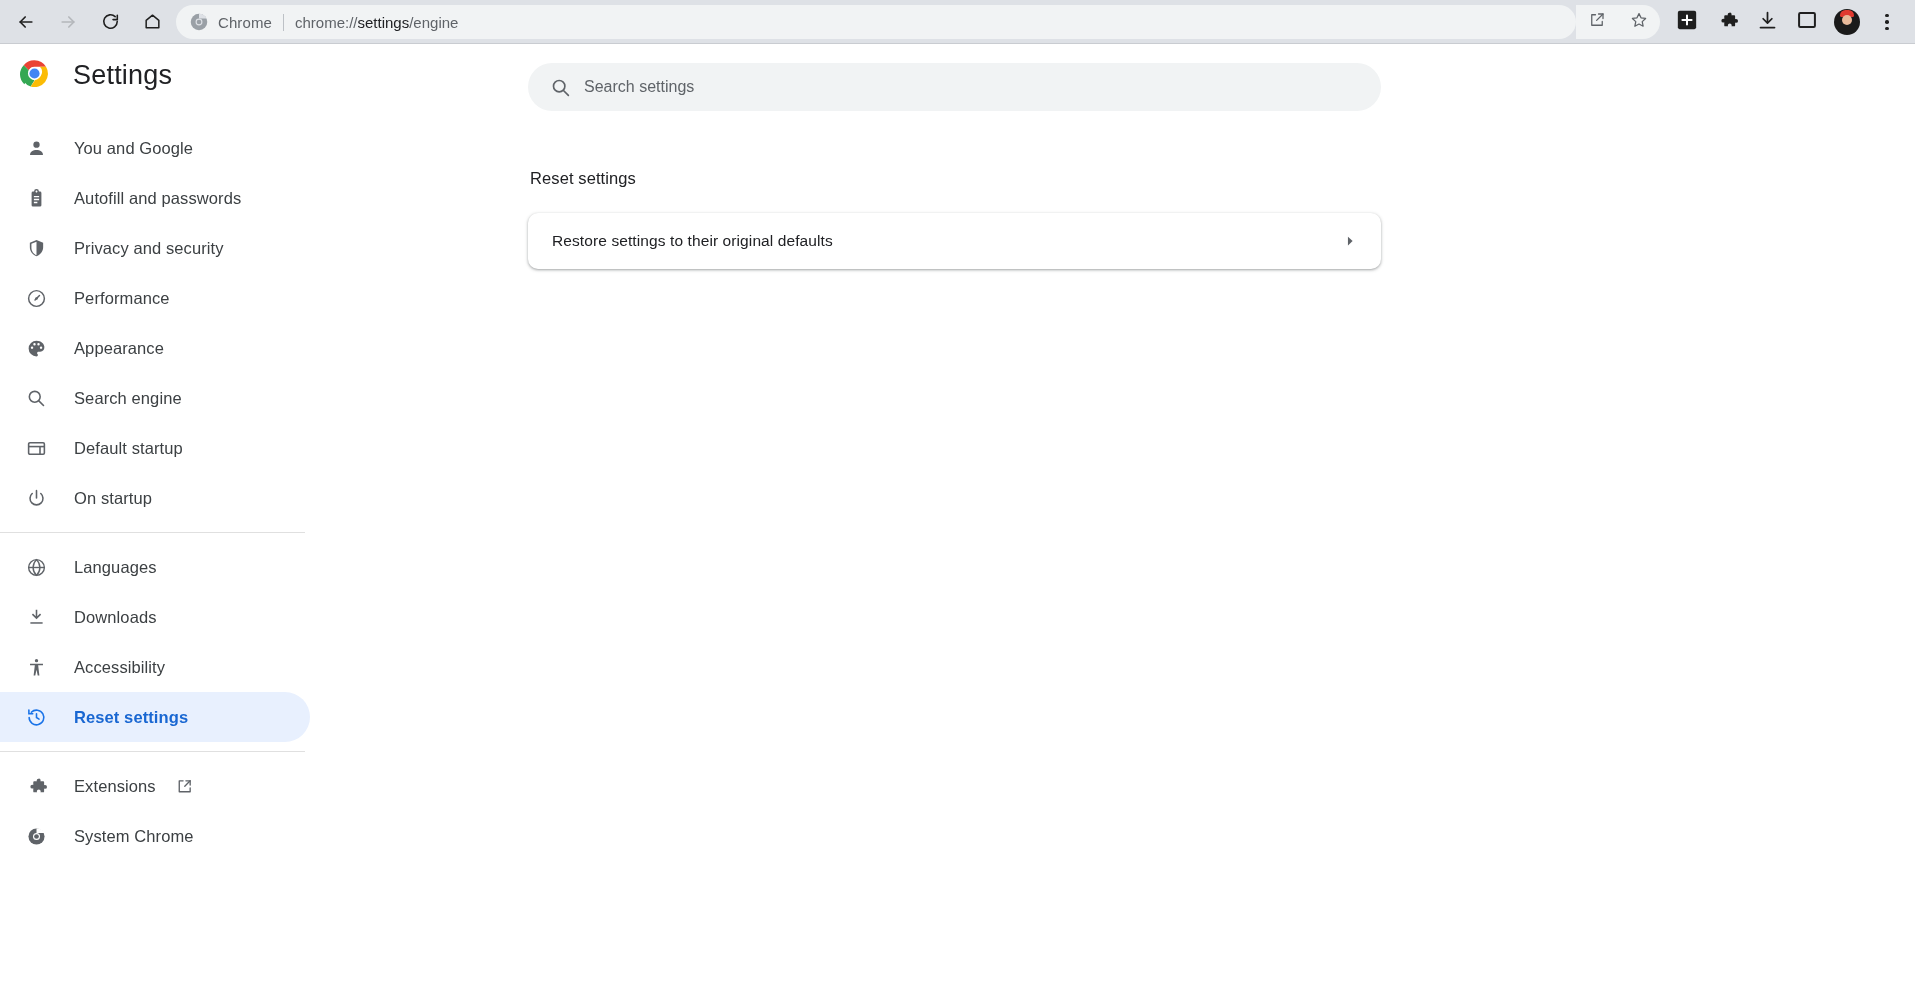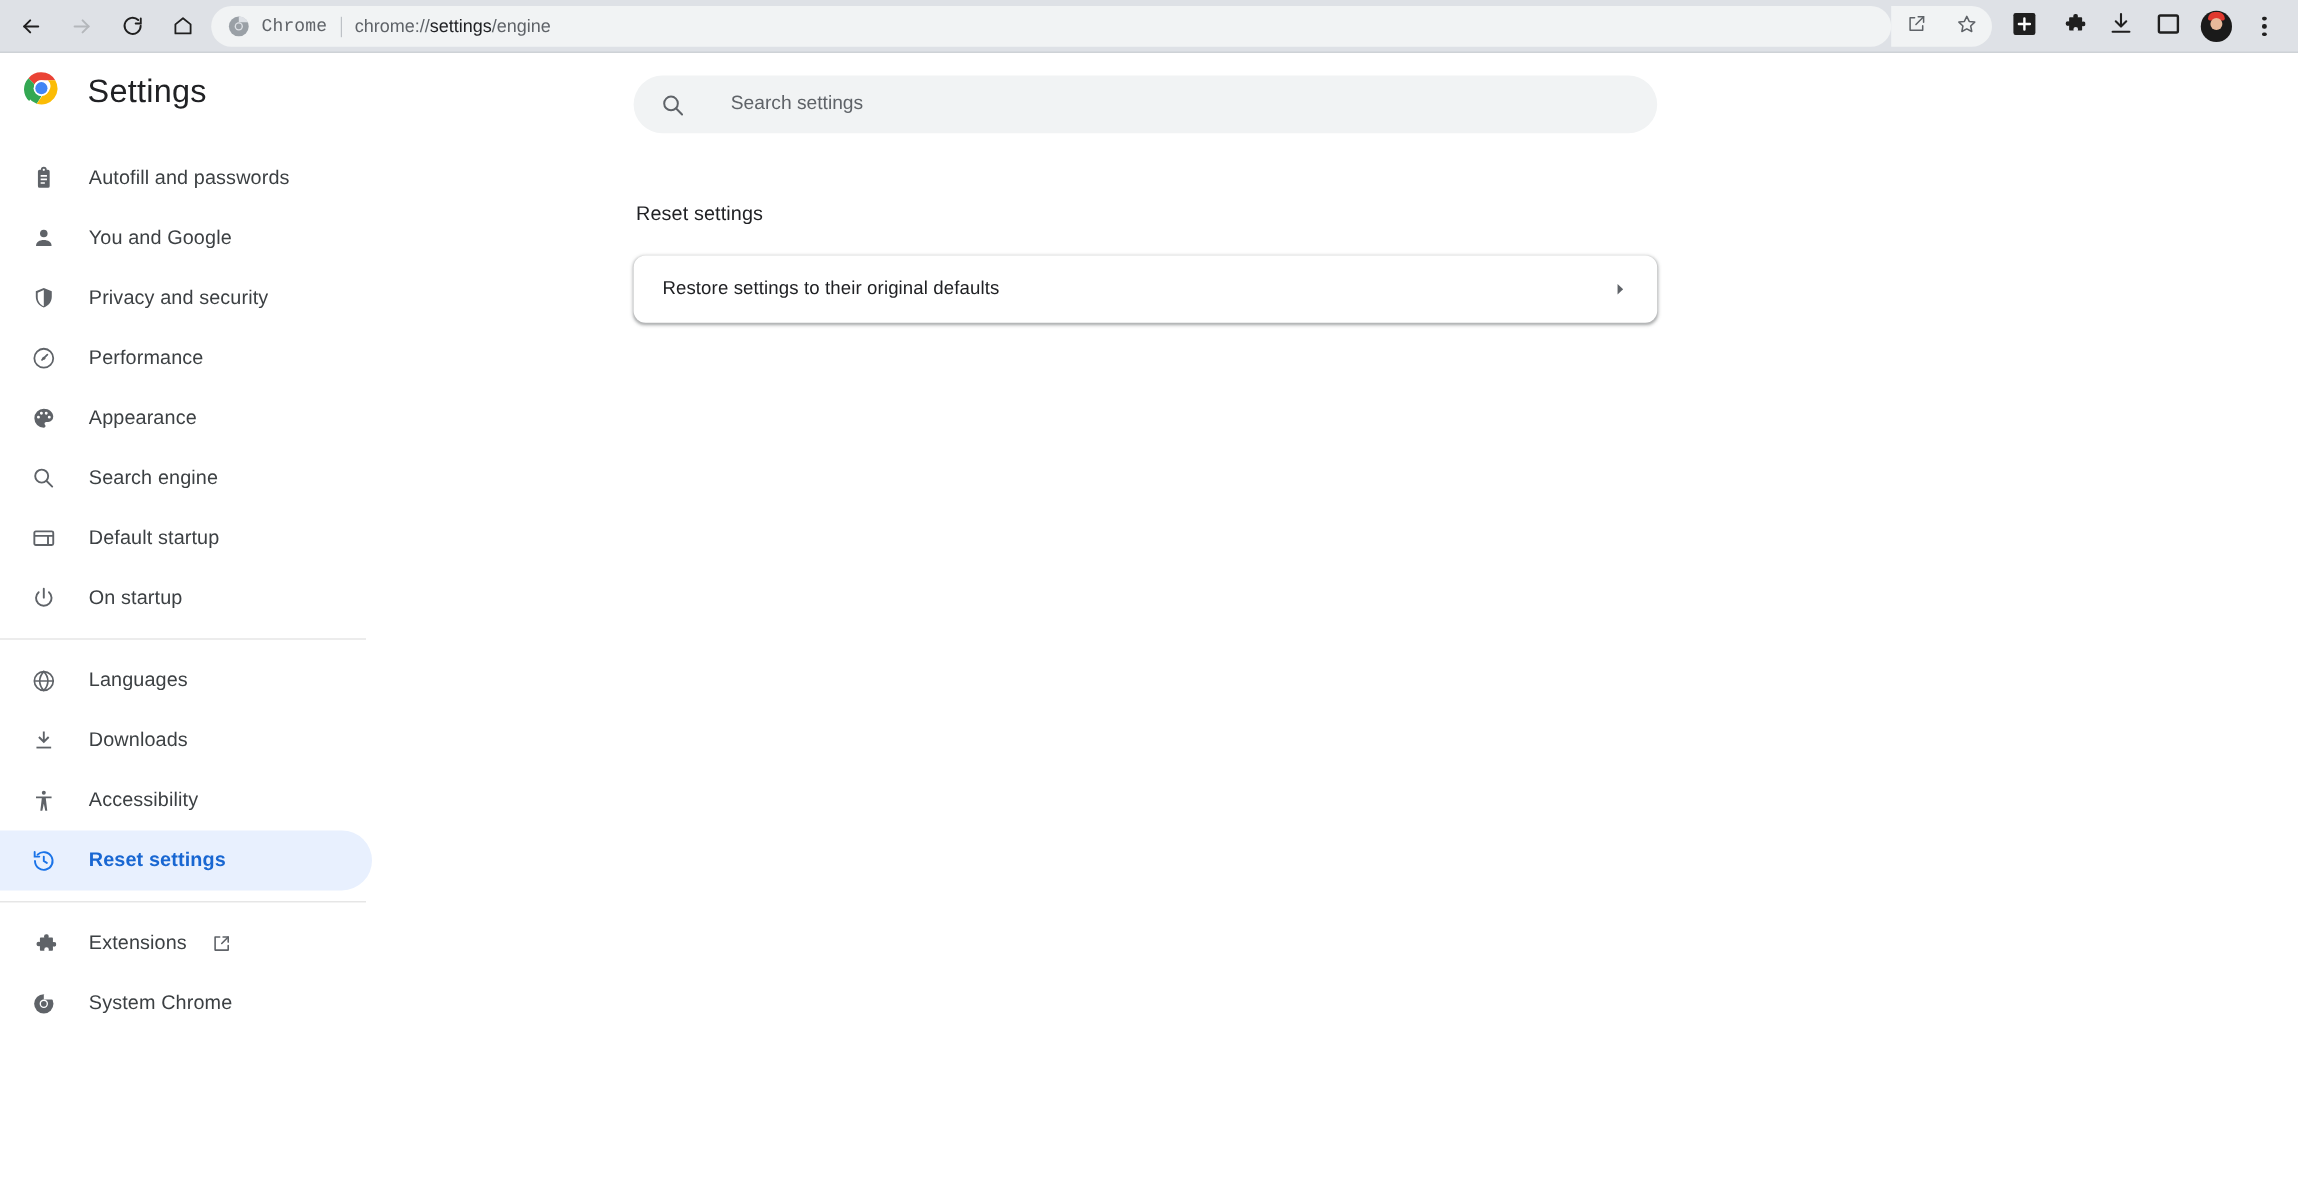--- a/index.html
+++ b/index.html
@@ -30,21 +30,21 @@
     position: absolute; left: 176px; top: 5px;
     width: 1400px; height: 34px;
     background: #f1f3f4;
     border-radius: 17px;
     display: flex; align-items: center;
     padding-left: 14px;
   }
   .omni-chrome-icon { width: 18px; height: 18px; flex: none; }
   .omni-label {
     font-size: 15px; color: #5f6368;
-    margin-left: 10px; letter-spacing: .1px; font-family: Liberation Mono, monospace;
+    margin-left: 10px; letter-spacing: .1px;
   }
   .omni-sep {
     width: 1px; height: 17px; background: #bdc1c6;
     margin: 0 11px;
   }
   .omni-url { font-size: 15px; color: #5f6368; white-space: nowrap; }
   .omni-url .strong { color: #202124; }
 
   .toolbar-right {
     position: absolute; right: 8px; top: 0;
@@ -122,21 +122,21 @@
 
   .searchbar {
     position: absolute; left: 0; top: 18px;
     width: 853px; height: 48px;
     background: #f1f3f4; border-radius: 24px;
     display: flex; align-items: center; padding-left: 22px;
   }
   .searchbar .sico { color: #5f6368; display: flex; flex: none; }
   .search-input {
     border: 0; outline: 0; background: transparent;
-    margin-left: 38px; width: 740px;
+    margin-left: 13px; width: 740px;
     font-size: 16px; color: #202124;
     font-family: "Liberation Sans", sans-serif;
   }
   .search-input::placeholder { color: #5f6368; }
 
   .section-title {
     position: absolute; left: 2px; top: 124px;
     font-size: 16.5px; color: #202124; letter-spacing: .1px;
   }
 
@@ -285,34 +285,34 @@
     </span>
     <span class="brand-title">Settings</span>
   </div>
 
   <div class="sidebar">
 
     <div>
       <div class="nav-item">
         <span class="ico">
           <svg width="21" height="21" viewBox="0 0 24 24" fill="currentColor">
-              <path d="M16 4h-1.2a2.8 2.8 0 0 0-5.6 0H8a1.6 1.6 0 0 0-1.6 1.6v14A1.6 1.6 0 0 0 8 21.2h8a1.6 1.6 0 0 0 1.6-1.6v-14A1.6 1.6 0 0 0 16 4zm-4-1.1c.6 0 1.1.5 1.1 1.1S12.6 5.1 12 5.1 10.9 4.6 10.9 4s.5-1.1 1.1-1.1zM9 9h6v1.6H9zm0 3.4h6V14H9zm0 3.4h4v1.6H9z"></path>
-            </svg>
-        </span>
-        <span class="lbl">Autofill and passwords</span>
-      </div>
-
-      <div class="nav-item">
-        <span class="ico">
-          <svg width="21" height="21" viewBox="0 0 24 24" fill="currentColor">
               <circle cx="12" cy="7.6" r="3.6"></circle>
               <path d="M4.6 19.4c0-3.6 3.3-5.6 7.4-5.6s7.4 2 7.4 5.6z"></path>
             </svg>
         </span>
         <span class="lbl">You and Google</span>
+      </div>
+
+      <div class="nav-item">
+        <span class="ico">
+          <svg width="21" height="21" viewBox="0 0 24 24" fill="currentColor">
+              <path d="M16 4h-1.2a2.8 2.8 0 0 0-5.6 0H8a1.6 1.6 0 0 0-1.6 1.6v14A1.6 1.6 0 0 0 8 21.2h8a1.6 1.6 0 0 0 1.6-1.6v-14A1.6 1.6 0 0 0 16 4zm-4-1.1c.6 0 1.1.5 1.1 1.1S12.6 5.1 12 5.1 10.9 4.6 10.9 4s.5-1.1 1.1-1.1zM9 9h6v1.6H9zm0 3.4h6V14H9zm0 3.4h4v1.6H9z"></path>
+            </svg>
+        </span>
+        <span class="lbl">Autofill and passwords</span>
       </div>
 
       <div class="nav-item">
         <span class="ico">
           <svg width="21" height="21" viewBox="0 0 24 24" fill="currentColor">
               <path d="M12 2.2L4.4 5.4v5.3c0 4.6 3.2 8.9 7.6 10.1 4.4-1.2 7.6-5.5 7.6-10.1V5.4zm0 2.1v15.3c-3.3-1.1-5.8-4.6-5.8-8.5V6.7z"></path>
             </svg>
         </span>
         <span class="lbl">Privacy and security</span>
       </div>

